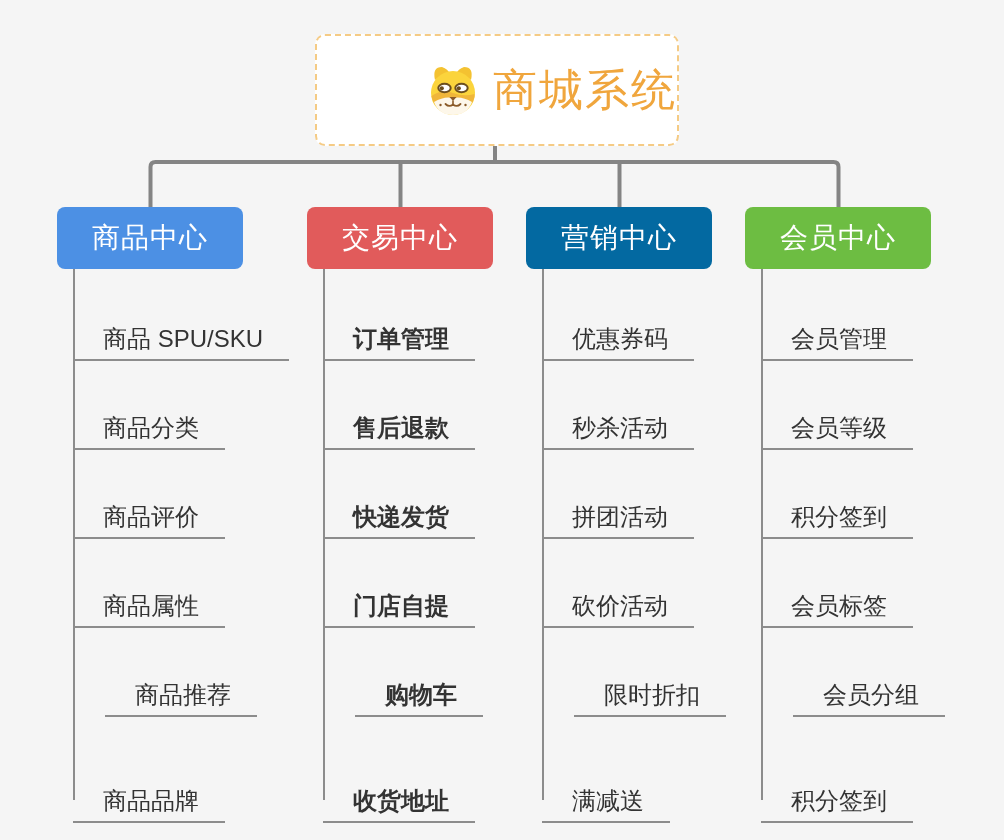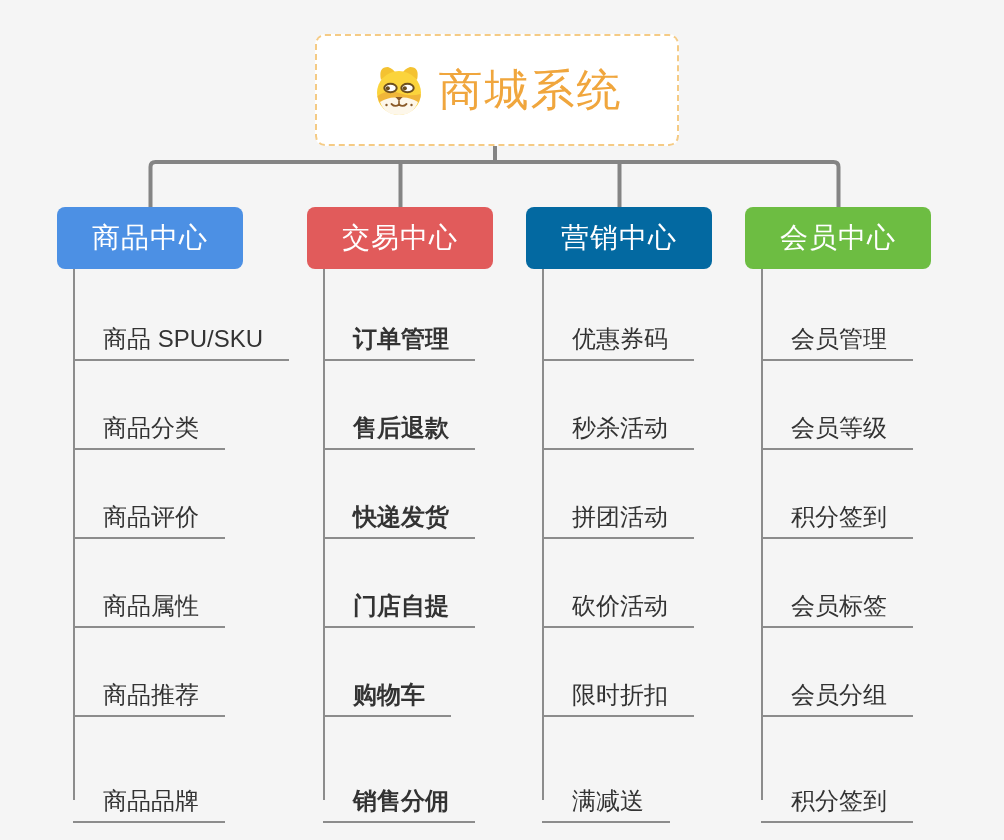--- a/index.html
+++ b/index.html
@@ -24,21 +24,21 @@
   
   .root-node {
     position: absolute;
     left: 315px; top: 34px;
     width: 360px; height: 108px;
     background: #FFFFFF;
     border: 2px dashed #F5CB85;
     border-radius: 10px;
     display: flex;
     align-items: center;
-    justify-content: center;
+    justify-content: flex-end;
     gap: 13px;
     cursor: pointer;
   }
   .root-title {
     font-size: 44px;
     color: #F0A63D;
     letter-spacing: 2px;
     white-space: nowrap;
   }
   .dog-icon { width: 54px; height: 54px; display: block; }
@@ -86,21 +86,21 @@
     padding: 0 26px 4px 30px;
     border-bottom: 2px solid #8C8C8C;
     font-size: 24px;
     color: #333333;
     cursor: pointer;
   }
   .r0 { top: 42px; }
   .r1 { top: 131px; }
   .r2 { top: 220px; }
   .r3 { top: 309px; }
-  .r4 { top: 398px; }
+  .r4 { top: 398px; margin-left: 32px; }
   .r5 { top: 504px; }
 </style>
 </head>
 <body>
 
 <div class="canvas">
 
   <svg class="connectors" viewBox="0 0 1004 840" xmlns="http://www.w3.org/2000/svg">
     <g stroke="#848484" stroke-width="4" fill="none">
       <path d="M495 142 L495 162"></path>
@@ -144,21 +144,21 @@
 
   <div class="branch-box b1" style="background-color: rgb(225, 91, 91);">
     <span>交易中心</span>
   </div>
   <div class="column c1">
     <div class="leaf r0">订单管理</div>
     <div class="leaf r1">售后退款</div>
     <div class="leaf r2">快递发货</div>
     <div class="leaf r3">门店自提</div>
     <div class="leaf r4">购物车</div>
-    <div class="leaf r5">销售分佣</div>
+    <div class="leaf r5">收货地址</div>
   </div>
 
   <div class="branch-box b2" style="background-color: #0369a1;">
     <span>营销中心</span>
   </div>
   <div class="column c2">
     <div class="leaf r0">优惠券码</div>
     <div class="leaf r1">秒杀活动</div>
     <div class="leaf r2">拼团活动</div>
     <div class="leaf r3">砍价活动</div>

